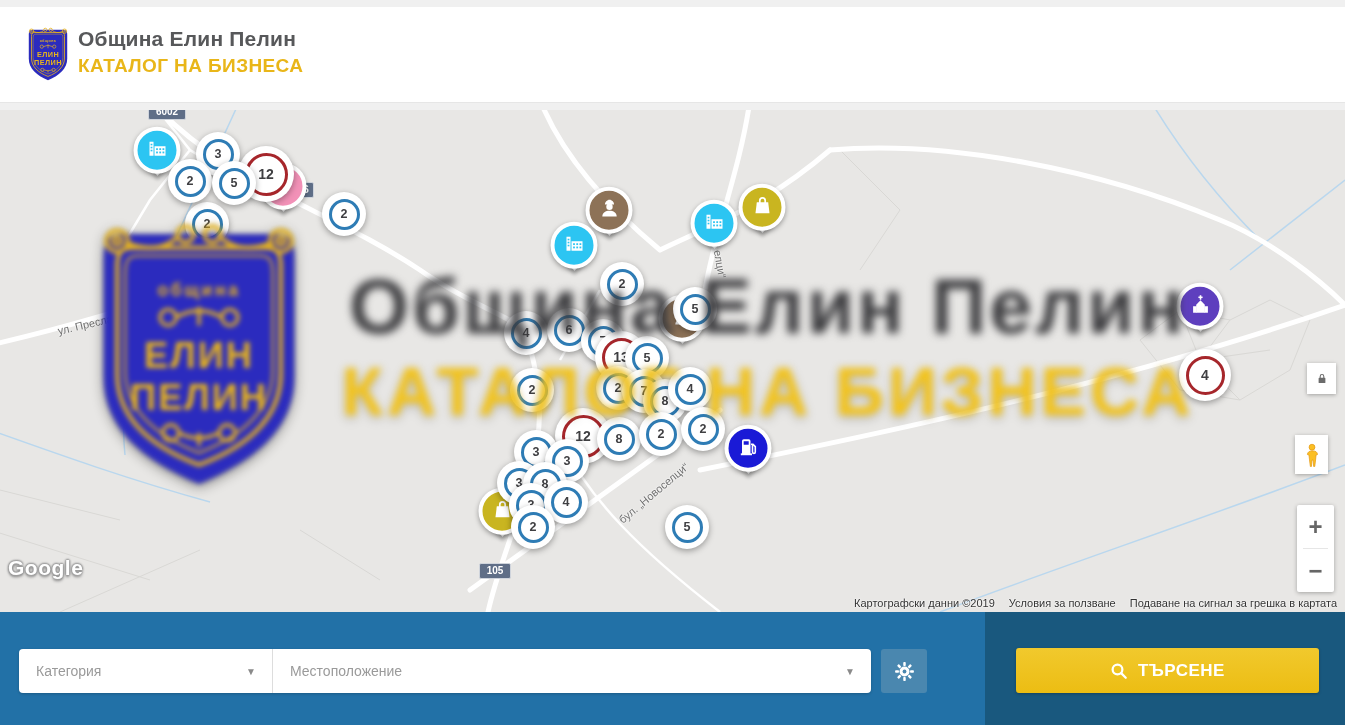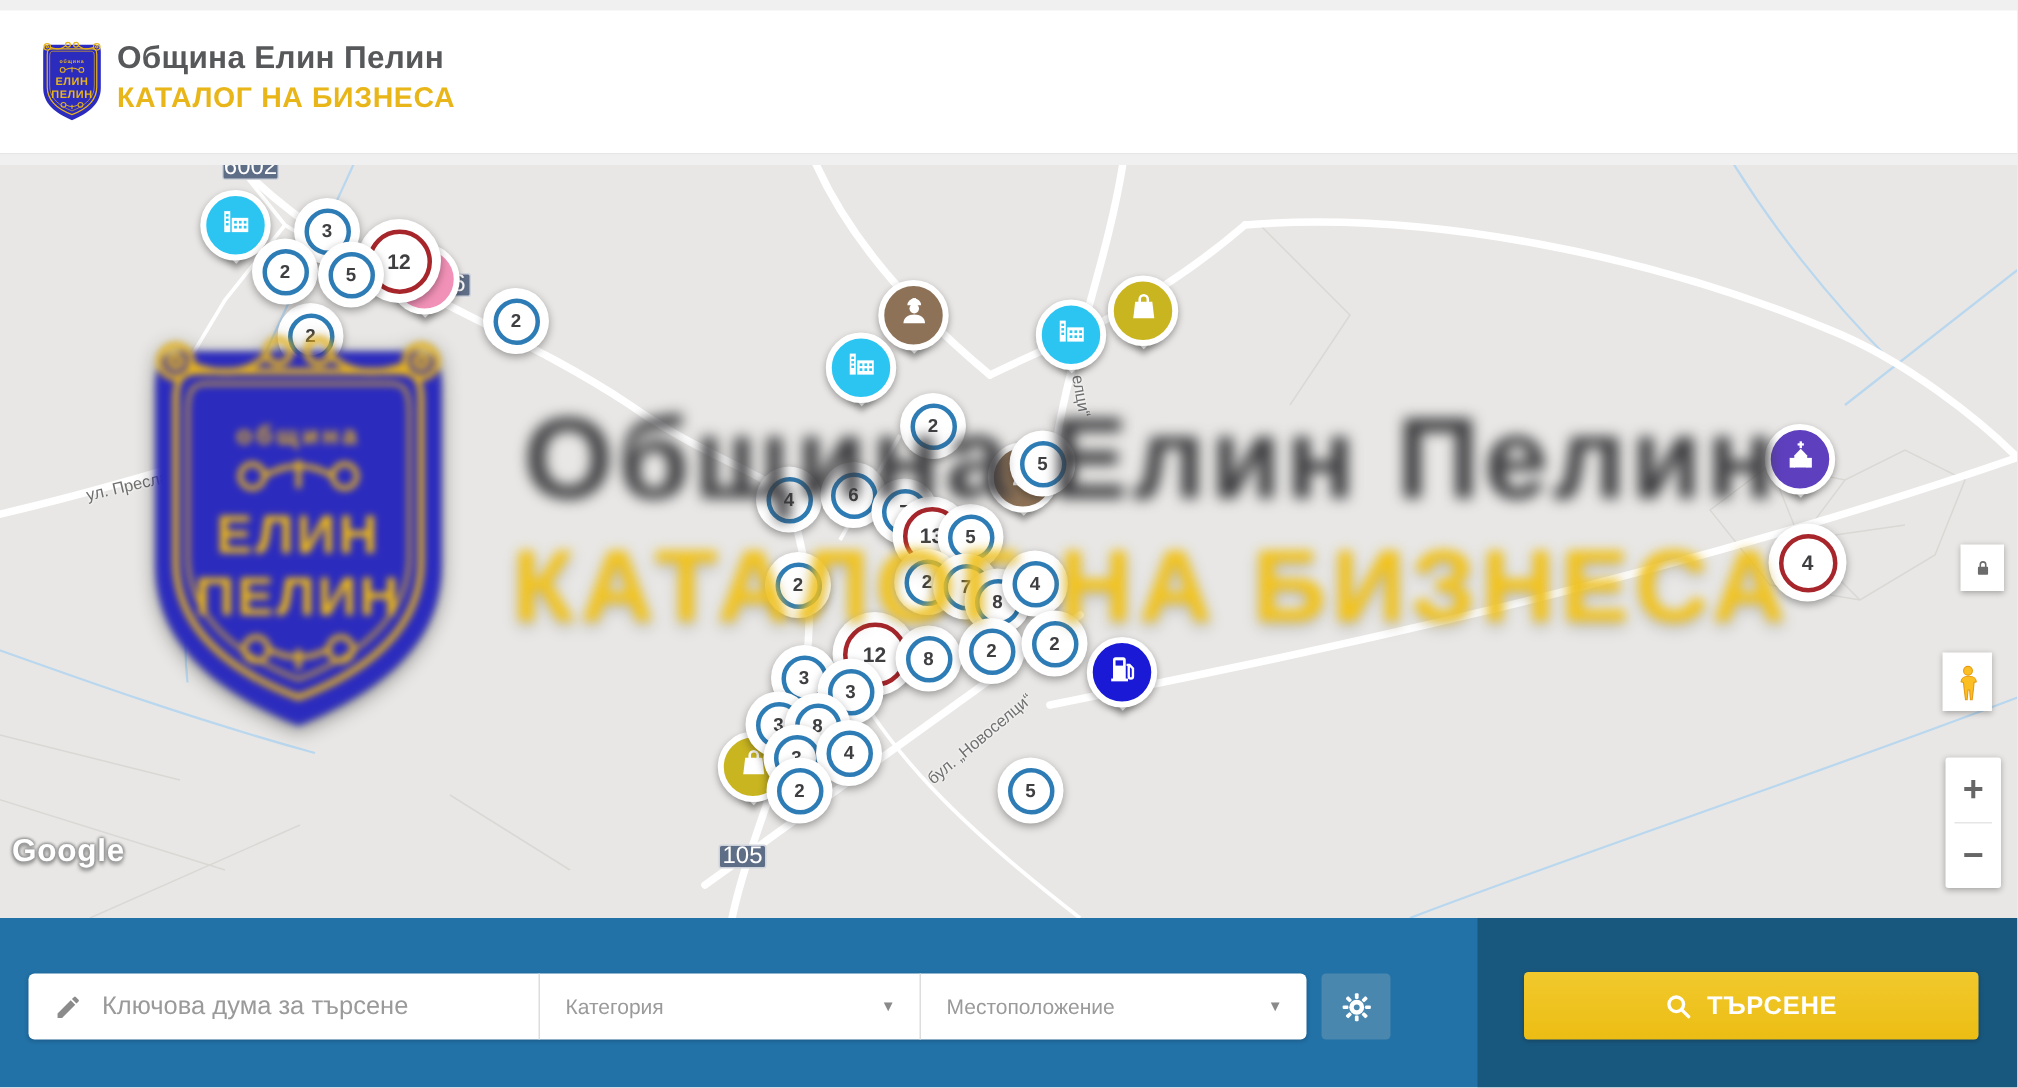--- a/index.html
+++ b/index.html
@@ -13,21 +13,21 @@
   .logo svg{width:100%;height:100%;}
   .brand{position:absolute;left:78px;top:20px;display:flex;flex-direction:column;}
   .brand .name{font-size:21px;font-weight:bold;color:#57585a;letter-spacing:.2px;}
   .brand .sub{font-size:19px;font-weight:bold;color:#e9b619;margin-top:4px;letter-spacing:.4px;}
   .nav{position:absolute;right:25px;top:50px;display:flex;gap:32px;}
   .nav .item{font-size:16px;font-weight:bold;color:#3a3a3c;letter-spacing:-.2px;white-space:nowrap;cursor:pointer;}
 
   
   .map{position:absolute;left:0;top:110px;width:1345px;height:502px;background:#e8e7e5;overflow:hidden;}
   .map svg.roads{position:absolute;left:0;top:0;}
-  .badge{position:absolute;background:#5f6e87;border:1px solid #cfd4dc;color:#fff;font-size:16px;font-weight:normal;
+  .badge{position:absolute;background:#5f6e87;border:1px solid #cfd4dc;color:#fff;font-size:10px;font-weight:bold;
          text-align:center;line-height:14px;height:16px;border-radius:2px;transform:translate(0,0);}
   .street{position:absolute;color:#6f6f6f;font-size:11px;white-space:nowrap;text-shadow:0 0 2px #fff,0 0 2px #fff;}
 
   
   .pin{position:absolute;width:47px;height:47px;transform:translate(-50%,-58%);}
   .pin::before{content:'';position:absolute;left:50%;top:31px;width:15px;height:15px;background:#fff;
                transform:translateX(-50%) rotate(45deg);box-shadow:3px 3px 4px rgba(0,0,0,.25);}
   .pin .head{position:relative;width:47px;height:47px;border-radius:50%;border:4px solid #fff;
              display:flex;align-items:center;justify-content:center;box-shadow:0 2px 5px rgba(0,0,0,.35);}
   .pin .head svg{width:24px;height:24px;}
@@ -482,20 +482,25 @@
     <g stroke="#e7b41c" fill="none" stroke-width="2.5">
       <circle cx="64" cy="160" r="6"></circle>
             <circle cx="106" cy="160" r="6"></circle>
       <path d="M70 160 Q85 168 100 160 M85 160 V170"></path>
     </g>
   </svg></div>
     <div class="wm-title">Община Елин Пелин</div>
     <div class="wm-sub">КАТАЛОГ НА БИЗНЕСА</div>
 
     <div class="glogo">Google</div>
+    <div class="attrib">
+      <span>Картографски данни ©2019</span>
+      <span>Условия за ползване</span>
+      <span>Подаване на сигнал за грешка в картата</span>
+    </div>
     <div class="ctrl-box lockbox">
       <svg width="14" height="14" viewBox="0 0 24 24" fill="#6b6b6b">
           <path d="M8 10V7.5a4 4 0 0 1 8 0V10h.8a1 1 0 0 1 1 1v7a1 1 0 0 1-1 1H7.2a1 1 0 0 1-1-1v-7a1 1 0 0 1 1-1H8zm1.8 0h4.4V7.5a2.2 2.2 0 0 0-4.4 0V10z"></path>
         </svg>
     </div>
     <div class="ctrl-box pegbox">
       <svg width="22" height="28" viewBox="0 0 24 28">
         <circle cx="12" cy="5.5" r="3.2" fill="#fbbf24" stroke="#e59a13" stroke-width=".8"></circle>
         <path d="M12 9.5c-3 0-5 1.6-5 4l1.7.5.5 4.5 1 8h1.2l.6-7h1.2l.6 7H15l1-8 .4-4.5 1.6-.5c0-2.4-2-4-5-4z" fill="#fbbf24" stroke="#e59a13" stroke-width=".8"></path>
       </svg>
@@ -503,26 +508,20 @@
     <div class="zoomctl">
       <div class="zbtn">+</div>
       <div class="zsep"></div>
       <div class="zbtn">−</div>
     </div>
   </div>
 
   <div class="searchbar">
     <div class="rightpanel"></div>
     <div class="sgroup">
-      <div class="sec kw">
-        <svg viewBox="0 0 24 24" fill="#8b8b8b">
-            <path d="M3 17.2V21h3.8L17.9 9.9l-3.8-3.8L3 17.2zM20.7 7.1a1 1 0 0 0 0-1.4l-2.4-2.4a1 1 0 0 0-1.4 0l-1.8 1.8 3.8 3.8 1.8-1.8z"></path>
-          </svg>
-        <input type="text" placeholder="Ключова дума за търсене" style="">
-      </div>
       <div class="sec dd cat">
         <span class="lbl">Категория</span>
         <span class="caret">▼</span>
       </div>
       <div class="sec dd loc">
         <span class="lbl">Местоположение</span>
         <span class="caret">▼</span>
       </div>
     </div>
     <div class="gearbtn">

